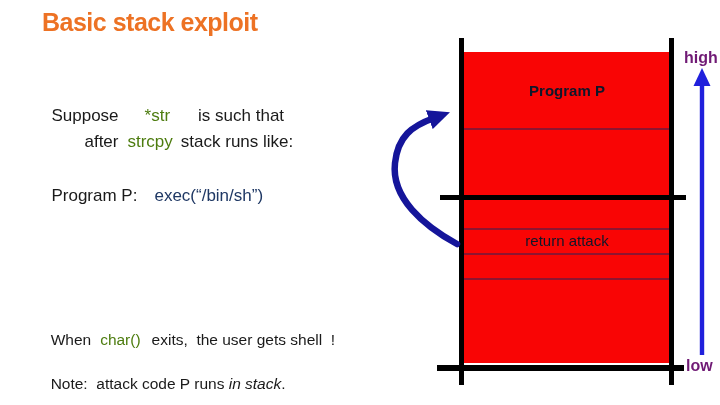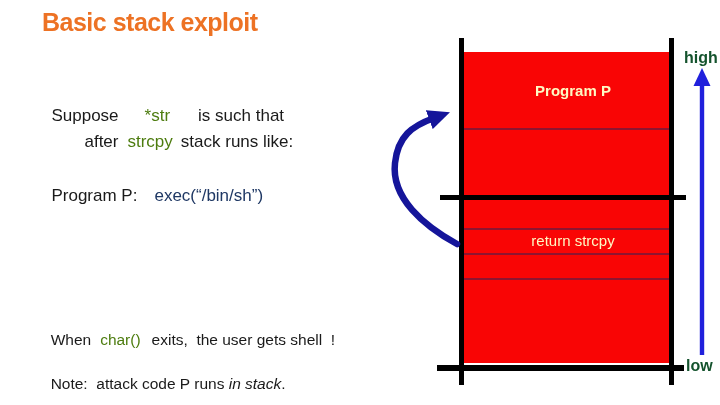--- a/index.html
+++ b/index.html
@@ -35,42 +35,42 @@
   .gap8{margin-left:8px;}
   .gap17{margin-left:17px;}
   .gap11{margin-left:11px;}
 
   
   .red-block{
     left:464px;top:52px;width:206px;height:311px;
     background:#f90505;
   }
   .seg-label{
-    position:absolute;left:6px;width:100%;
+    position:absolute;left:0;width:100%;
     display:flex;align-items:center;justify-content:center;
-    color:#fef9c3;font-size:15px;
+    color:#0f172a;font-size:15px;
   }
   .seg-program{top:0;height:76px;font-weight:700;}
   .seg-return{top:176px;height:25px;}
   .seg-buf{top:226px;height:85px;}
   .divider{
     position:absolute;left:0;width:100%;height:2px;
     background:#8f1430;
   }
   .d1{top:76px;} .d2{top:176px;} .d3{top:201px;} .d4{top:226px;}
 
   .vbar{width:5px;height:347px;top:38px;background:#000;}
   .vbar-left{left:459px;}
   .vbar-right{left:669px;}
   .hline{background:#000;}
   .hline-mid{left:440px;top:195px;width:246px;height:5px;}
   .hline-bottom{left:437px;top:365px;width:247px;height:6px;}
 
   .mem-label{
-    font-size:16px;font-weight:700;color:#14532d;
+    font-size:16px;font-weight:700;color:#701a75;
     white-space:pre;
     text-align:right;
   }
   .label-high{left:684px;top:49px;}
   .label-low{left:686px;top:357px;}
 
   svg.overlay{left:0;top:0;width:720px;height:405px;pointer-events:none;}
 </style>
 </head>
 <body>
@@ -94,21 +94,21 @@
 </div>
 
 <div class="abs bodyline line-note">
   <span>Note:  attack code P runs </span><span class="ital">in stack</span><span>.</span>
 </div>
 
 <div class="abs red-block">
   <div class="seg-label seg-program">Program P</div>
   <div class="divider d1"></div>
   <div class="divider d2"></div>
-  <div class="seg-label seg-return">return strcpy</div>
+  <div class="seg-label seg-return">return attack</div>
   <div class="divider d3"></div>
   <div class="divider d4"></div>
 </div>
 
 <div class="abs vbar vbar-left"></div>
 <div class="abs vbar vbar-right"></div>
 <div class="abs hline hline-mid"></div>
 <div class="abs hline hline-bottom"></div>
 
 <div class="abs mem-label label-high">high</div>

